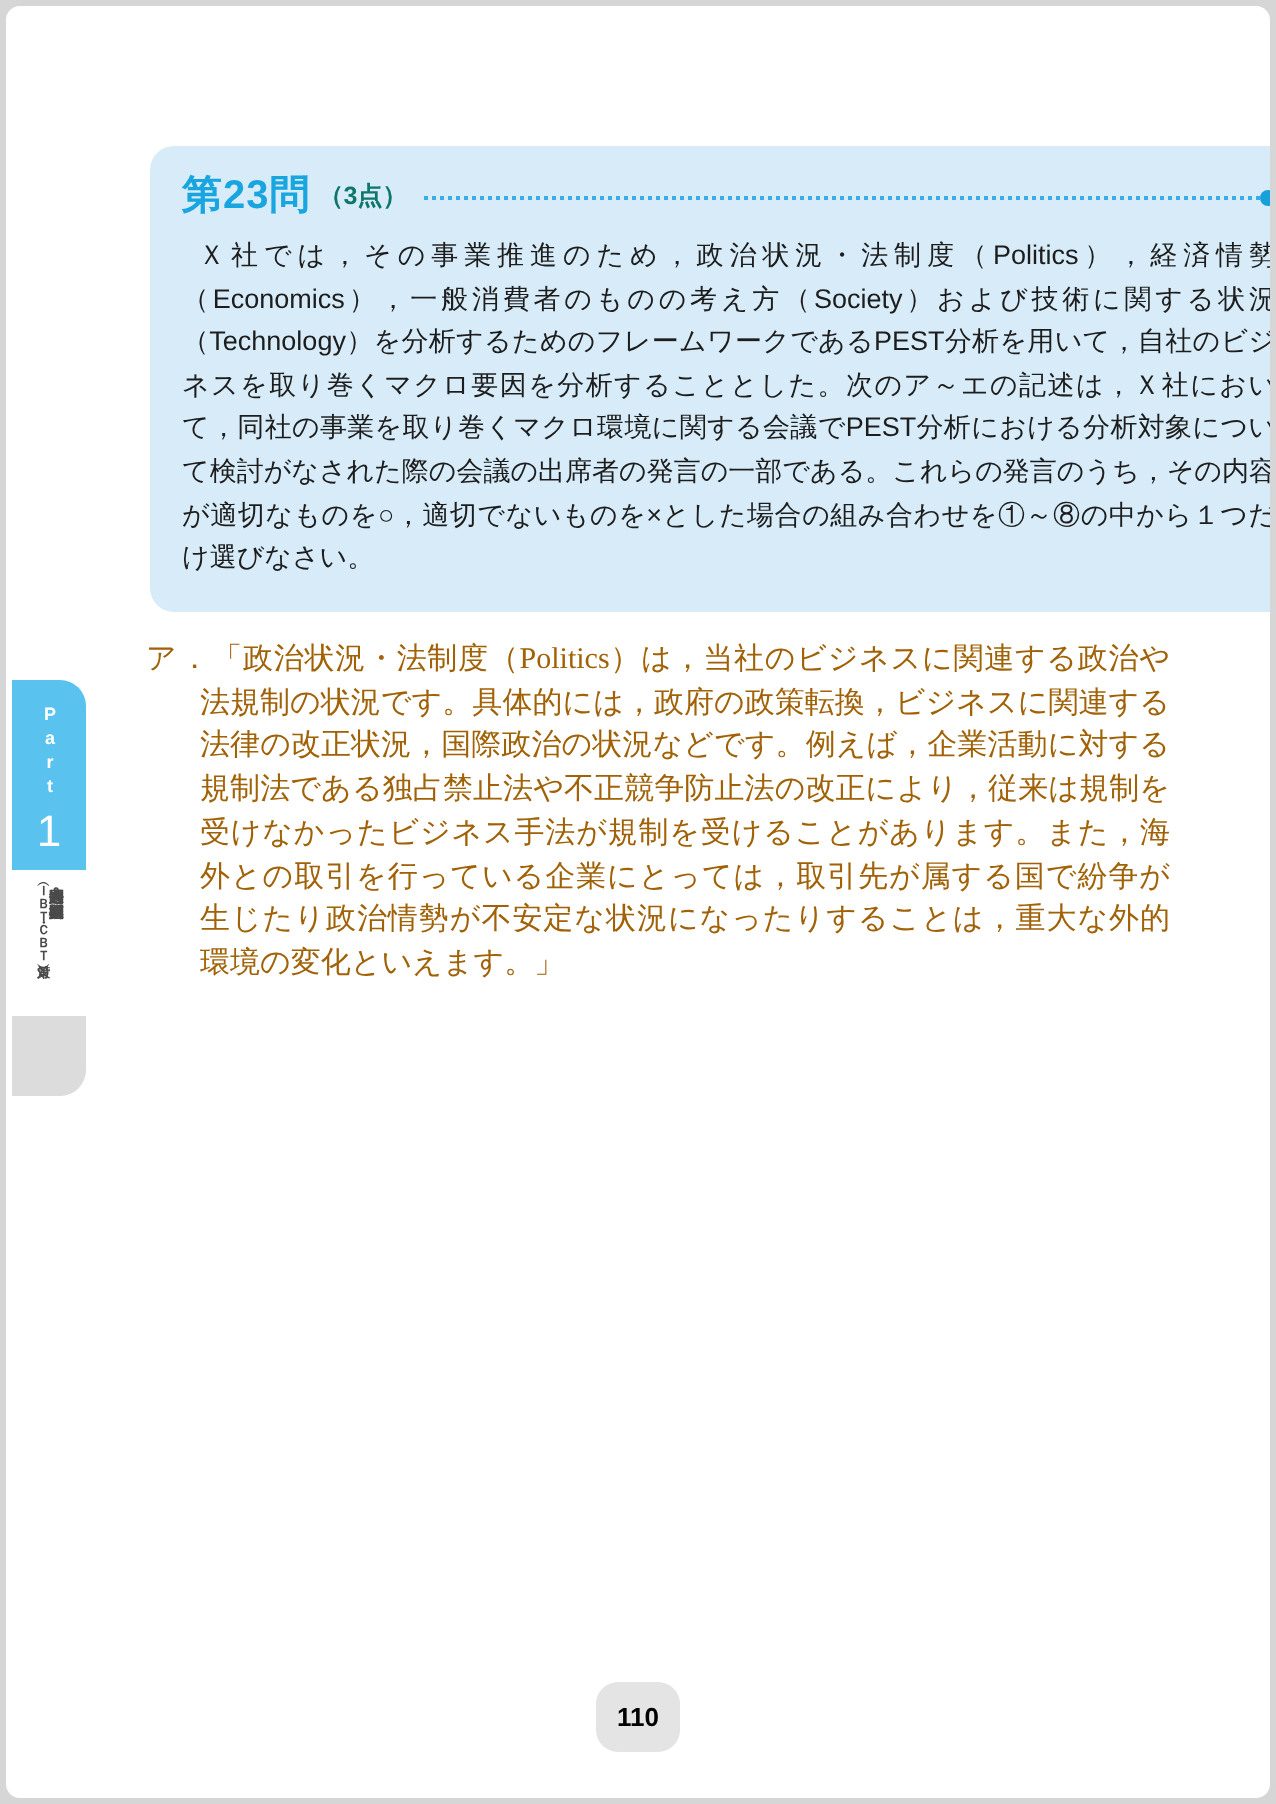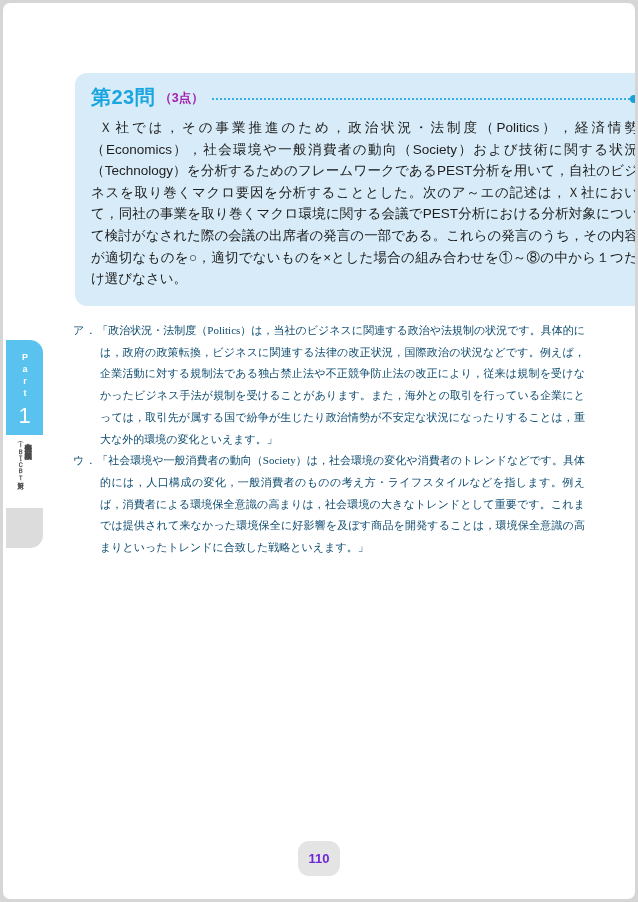--- a/index.html
+++ b/index.html
@@ -99,21 +99,21 @@
   }
   .q-number {
     font-size: 20px;
     font-weight: bold;
     color: #18a5e0;
     letter-spacing: 0.5px;
   }
   .q-points {
     font-size: 12.5px;
     font-weight: bold;
-    color: #a21caf;
+    color: #0f766e;
     margin-left: 4px;
     padding-top: 3px;
   }
   .q-dotline {
     flex: 1;
     border-top: 2px dotted #38aee4;
     margin-left: 8px;
     margin-top: 3px;
   }
   .q-enddot {
@@ -133,23 +133,23 @@
     font-weight: 500;
   }
 
   
   .statements {
     position: absolute;
     left: 70px;
     top: 317px;
     width: 512px;
     font-family: "Liberation Serif", "DejaVu Serif", serif;
-    font-size: 11px;
+    font-size: 15px;
     line-height: 21.7px;
-    color: #0c4a6e;
+    color: #a16207;
     text-align: justify;
   }
   .statement {
     padding-left: 27px;
     text-indent: -27px;
   }
   .statement .st-label { letter-spacing: 1px; }
 
   
   .page-num-badge {
@@ -159,21 +159,21 @@
     transform: translateX(-50%);
     background: #e4e4e4;
     border-radius: 11px;
     min-width: 42px;
     height: 35px;
     display: flex;
     align-items: center;
     justify-content: center;
     font-size: 13px;
     font-weight: bold;
-    color: #6d28d9;
+    color: #000000;
     padding: 0 10px;
   }
 </style>
 </head>
 <body>
 
 <div class="page">
 
   <aside class="side-tab">
     <div class="tab-part">
@@ -189,25 +189,24 @@
     <div class="tab-gray-cap"></div>
   </aside>
 
   <section class="question-box">
     <div class="q-header">
       <span class="q-number">第23問</span>
       <span class="q-points">（3点）</span>
       <span class="q-dotline"></span>
       <span class="q-enddot"></span>
     </div>
-    <p class="q-body">Ｘ社では，その事業推進のため，政治状況・法制度（Politics），経済情勢（Economics），社会環境や一般消費者の動向（Society）および技術に関する状況（Technology）を分析するためのフレームワークであるPEST分析を用いて，自社のビジネスを取り巻くマクロ要因を分析することとした。次のア～エの記述は，Ｘ社において，同社の事業を取り巻くマクロ環境に関する会議でPEST分析における分析対象について検討がなされた際の会議の出席者の発言の一部である。これらの発言のうち，その内容が適切なものを○，適切でないものを×とした場合の組み合わせを①～⑧の中から１つだけ選びなさい。</p>
+    <p class="q-body">Ｘ社では，その事業推進のため，政治状況・法制度（Politics），経済情勢（Economics），一般消費者のものの考え方（Society）および技術に関する状況（Technology）を分析するためのフレームワークであるPEST分析を用いて，自社のビジネスを取り巻くマクロ要因を分析することとした。次のア～エの記述は，Ｘ社において，同社の事業を取り巻くマクロ環境に関する会議でPEST分析における分析対象について検討がなされた際の会議の出席者の発言の一部である。これらの発言のうち，その内容が適切なものを○，適切でないものを×とした場合の組み合わせを①～⑧の中から１つだけ選びなさい。</p>
   </section>
 
   <section class="statements">
     <p class="statement"><span class="st-label">ア．</span><span>「政治状況・法制度（Politics）は，当社のビジネスに関連する政治や法規制の状況です。具体的には，政府の政策転換，ビジネスに関連する法律の改正状況，国際政治の状況などです。例えば，企業活動に対する規制法である独占禁止法や不正競争防止法の改正により，従来は規制を受けなかったビジネス手法が規制を受けることがあります。また，海外との取引を行っている企業にとっては，取引先が属する国で紛争が生じたり政治情勢が不安定な状況になったりすることは，重大な外的環境の変化といえます。」</span></p>
-    <p class="statement"><span class="st-label">ウ．</span><span>「社会環境や一般消費者の動向（Society）は，社会環境の変化や消費者のトレンドなどです。具体的には，人口構成の変化，一般消費者のものの考え方・ライフスタイルなどを指します。例えば，消費者による環境保全意識の高まりは，社会環境の大きなトレンドとして重要です。これまでは提供されて来なかった環境保全に好影響を及ぼす商品を開発することは，環境保全意識の高まりといったトレンドに合致した戦略といえます。」</span></p>
   </section>
 
   <div class="page-num-badge">
     <span>110</span>
   </div>
 
 </div>
 
 </body></html>

